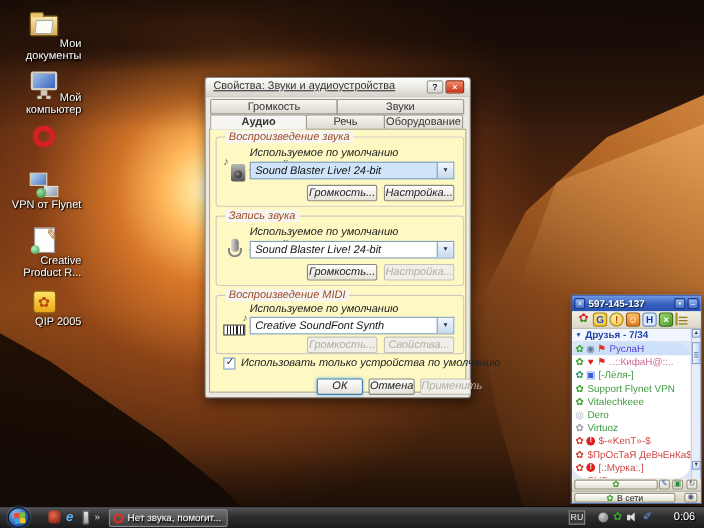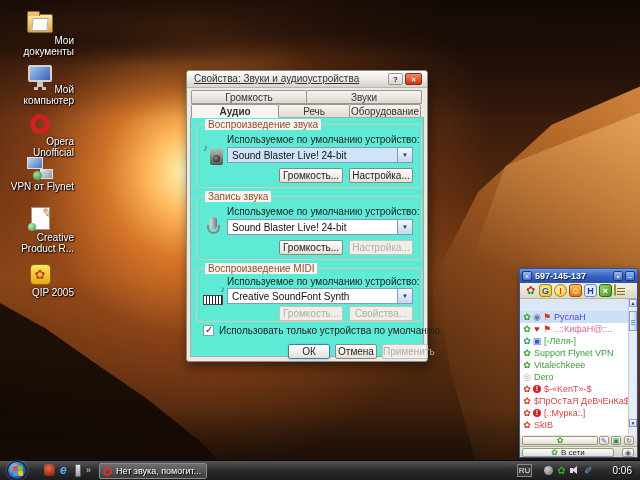--- a/index.html
+++ b/index.html
@@ -65,21 +65,21 @@
   .dlg-btn { position:absolute; top:2px; height:12px; border-radius:2px; font-size:8px; text-align:center; line-height:11px; }
   .dlg-help { right:24px; width:15px; background:linear-gradient(180deg,#fefefe,#d8d5cd); border:1px solid #9a978f; color:#224; font-weight:bold; }
   .dlg-help::before { content:"?"; }
   .dlg-close { right:5px; width:17px; background:linear-gradient(180deg,#f08a6a,#cc3318); border:1px solid #8a2a10; color:#fff; font-weight:bold; }
   .dlg-close::before { content:"×"; }
   .tabrow { position:absolute; left:4px; right:4px; display:flex; }
   .tabrow1 { top:19px; height:14px; }
   .tabrow2 { top:33px; height:14px; }
   .tab { background:linear-gradient(180deg,#f7f5f1,#ddd9d0); border:1px solid #9a978f; border-radius:2px 2px 0 0; text-align:center; line-height:13px; font-size:10px; color:#333; margin-right:-1px; }
   .tab.active { background:#f6f5f1; border-bottom:1px solid #f6f5f1; z-index:5; font-weight:bold; }
-  .dlg-panel { position:absolute; left:3px; right:3px; top:46px; bottom:4px; background:#5eead4; border:1px solid #aaa89f; }
+  .dlg-panel { position:absolute; left:3px; right:3px; top:46px; bottom:4px; background:#fef9c3; border:1px solid #aaa89f;font-style:italic; }
   .groupbox { position:absolute; left:5px; width:226px; border:1px solid #cfccc2; border-radius:3px; }
   .gb-label { position:absolute; left:8px; top:-6px; background:#f6f5f1; padding:0 3px; color:#9c4a28; font-size:10px; }
   .gb-devlabel { position:absolute; left:30px; top:9px; font-size:10px; color:#222; }
   .combo { position:absolute; left:30px; right:8px; top:22px; height:16px; background:#fff; border:1px solid #7f9db9; }
   .combo.focus { background:#cfe4f8; }
   .combo .cval { position:absolute; left:4px; top:2px; font-size:10px; color:#111; }
   .combo .carrow { position:absolute; right:0; top:0; width:15px; height:14px; background:linear-gradient(180deg,#f2f7fc,#c6d9ee); border-left:1px solid #7f9db9; text-align:center; }
   .combo .carrow::before { content:"▼"; font-size:6px; color:#335; line-height:14px; }
   .gb-btn { position:absolute; height:15px; width:64px; background:linear-gradient(180deg,#ffffff,#e4e1d8); border:1px solid #8a887e; border-radius:2px; font-size:10px; line-height:13px; text-align:center; color:#222; }
   .gb-btn.disabled { color:#b2aea4; border-color:#c6c2b8; background:#f0eee8; }
@@ -124,21 +124,21 @@
   .ti-alert::before { content:"!"; }
   .ti-smile { left:49px; background:linear-gradient(180deg,#ffc060,#e07818); border:1px solid #9a5208; color:#fff; }
   .ti-smile::before { content:"☺"; }
   .ti-h { left:64px; background:#dceafc; border:1px solid #6a8ac0; color:#1a3aa8; font-weight:bold; font-size:9px; }
   .ti-tools { left:79px; background:linear-gradient(135deg,#9ad86a,#4a9a2a); border:1px solid #2a6a10; color:#fff; font-weight:bold; }
   .ti-tools::before { content:"×"; }
   .ti-note { left:94px; background:linear-gradient(180deg,#fff8c0,#f0d860); border:1px solid #a89020; position:relative; }
   .ti-note::before { content:""; position:absolute; left:2px; top:3px; width:8px; height:1px; background:#887010; box-shadow:0 3px 0 #887010, 0 6px 0 #887010; }
   .qip-grouphdr { position:absolute; left:0; top:30px; right:9px; height:12px; background:#f2f7ff; color:#2244aa; font-weight:bold; border-bottom:1px solid #d8e2f2; }
   .qip-grouphdr .tri::before { content:"▼"; font-size:6px; margin:0 3px 0 3px; position:relative; top:-1px; }
-  .qip-list { position:absolute; left:0; top:42px; right:9px; bottom:22px; background:#fff; overflow:hidden; }
+  .qip-list { position:absolute; left:0; top:42px; right:9px; bottom:22px; background:#fff; overflow:hidden;border-radius:14px; }
   .qrow { position:relative; height:12px; line-height:12px; white-space:nowrap; padding-left:2px; }
   .qrow.sel { background:#cce0f8; }
   .ci { display:inline-block; width:10px; font-size:9px; text-align:center; vertical-align:top; }
   .ci-alert { width:8px; height:8px; background:#e02020; border-radius:50%; color:#fff !important; font-size:7px; line-height:8px; font-weight:bold; margin:2px 1px 0 1px; }
   .cn { font-size:9px; margin-left:2px; }
   .qip-scroll { position:absolute; right:1px; top:30px; width:8px; bottom:22px; background:#e8eef8; border-left:1px solid #c0cce0; }
   .qs-up, .qs-down { position:absolute; left:0; width:8px; height:8px; background:linear-gradient(180deg,#f8fafe,#c8d8f0); border:1px solid #8aa0c8; text-align:center; }
   .qs-up { top:0; } .qs-up::before { content:"▲"; font-size:5px; color:#335; line-height:7px; display:block; }
   .qs-down { bottom:8px; } .qs-down::before { content:"▼"; font-size:5px; color:#335; line-height:7px; display:block; }
   .qs-thumb { position:absolute; left:0; top:12px; width:8px; height:20px; background:linear-gradient(90deg,#f0f5fd,#c4d6f0); border:1px solid #8aa0c8; }
@@ -202,21 +202,20 @@
   <div class="dicon" style="top:52px;">
     <div class="art">
         <div class="art-monitor"></div>
       </div>
     <div class="lbl">Мой компьютер</div>
   </div>
   <div class="dicon" style="top:104px;">
     <div class="art">
         <div class="art-opera"></div>
       </div>
-    <div class="lbl">Opera Unofficial</div>
   </div>
   <div class="dicon" style="top:149px;">
     <div class="art">
         <div class="art-vpn">
           <div class="m1"></div>
           <div class="m2"></div>
           <div class="gl"></div>
         </div>
       </div>
     <div class="lbl">VPN от Flynet</div>
@@ -319,27 +318,31 @@
     </div>
     <div class="qip-toolbar">
       <span class="ti ti-status"></span>
       <span class="ti ti-g">G</span>
       <span class="ti ti-alert"></span>
       <span class="ti ti-smile"></span>
       <span class="ti ti-h">H</span>
       <span class="ti ti-tools"></span>
       <span class="ti ti-note"></span>
     </div>
+    <div class="qip-grouphdr">
+      <span class="tri"></span><span>Друзья - 7/34</span>
+    </div>
     <div class="qip-list">
         <div class="qrow sel"><span class="ci" style="color: rgb(58, 163, 42);">✿</span><span class="ci" style="color: rgb(106, 122, 154);">◉</span><span class="ci" style="color: rgb(224, 48, 32);">⚑</span><span class="cn" style="color: rgb(91, 63, 214);">РуслаН</span></div>
         <div class="qrow"><span class="ci" style="color: rgb(58, 163, 42);">✿</span><span class="ci" style="color: rgb(224, 32, 32);">♥</span><span class="ci" style="color: rgb(224, 48, 32);">⚑</span><span class="cn" style="color: rgb(208, 106, 154); margin-top: 14px;">..::КифаН@::..</span></div>
         <div class="qrow"><span class="ci" style="color: rgb(42, 154, 106);">✿</span><span class="ci" style="color: rgb(58, 90, 224);">▣</span><span class="cn" style="color: rgb(63, 154, 63);">[-Лёля-]</span></div>
         <div class="qrow"><span class="ci" style="color: rgb(58, 163, 42);">✿</span><span class="cn" style="color: rgb(63, 154, 63);">Support Flynet VPN</span></div>
         <div class="qrow"><span class="ci" style="color: rgb(58, 163, 42);">✿</span><span class="cn" style="color: rgb(63, 154, 63);">Vitalechkeee</span></div>
         <div class="qrow"><span class="ci" style="color: rgb(168, 176, 184);">◎</span><span class="cn" style="color: rgb(63, 154, 63);">Dero</span></div>
+        <div class="qrow"><span class="ci" style="color: rgb(152, 160, 168);">✿</span><span class="cn" style="color: rgb(63, 154, 63);">Virtuoz</span></div>
         <div class="qrow"><span class="ci" style="color: rgb(210, 58, 42);">✿</span><span class="ci ci-alert" style="color: rgb(255, 255, 255);">!</span><span class="cn" style="color: rgb(208, 69, 69);">$-«KenT»-$</span></div>
         <div class="qrow"><span class="ci" style="color: rgb(210, 58, 42);">✿</span><span class="cn" style="color: rgb(208, 69, 69);">$ПрОсТаЯ ДеВчЕнКа$</span></div>
         <div class="qrow"><span class="ci" style="color: rgb(210, 58, 42);">✿</span><span class="ci ci-alert" style="color: rgb(255, 255, 255);">!</span><span class="cn" style="color: rgb(208, 69, 69);">[.:Мурка:.]</span></div>
         <div class="qrow"><span class="ci" style="color: rgb(210, 58, 42);">✿</span><span class="cn" style="color: rgb(208, 69, 69);">SkIB</span></div>
       </div>
     <div class="qip-scroll">
       <span class="qs-up"></span>
       <span class="qs-thumb"></span>
       <span class="qs-down"></span>
     </div>

